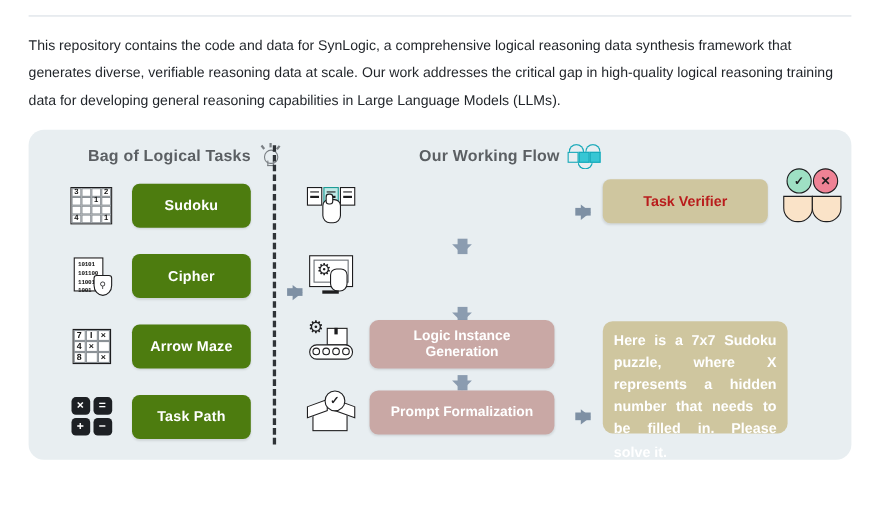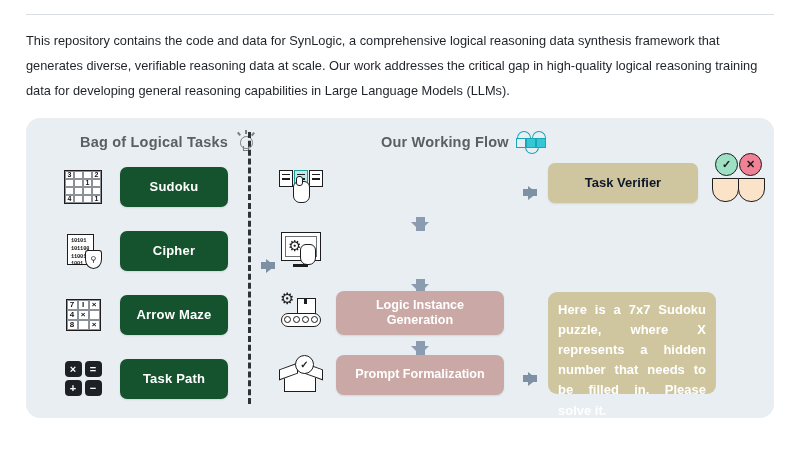--- a/index.html
+++ b/index.html
@@ -80,21 +80,21 @@
     gap: 14px;
   }
   .task-icon {
     width: 46px; height: 42px;
     display: flex; align-items: center; justify-content: center;
     flex: none;
   }
   .task-card {
     width: 108px;
     height: 40px;
-    background: #14532d;
+    background: #4d7c0f;
     border-radius: 7px;
     color: #ffffff;
     font-size: 13px;
     font-weight: 700;
     display: flex;
     align-items: center;
     justify-content: center;
     letter-spacing: .2px;
     box-shadow: 0 1px 2px rgba(0,0,0,.10);
   }
@@ -162,21 +162,21 @@
     display: flex; align-items: center; justify-content: center;
     line-height: 1.2;
     box-shadow: 0 1px 2px rgba(0,0,0,.10);
     padding: 0 6px; box-sizing: border-box;
   }
   .verifier-box {
     position: absolute;
     width: 150px; height: 40px;
     background: #cfc69f;
     border-radius: 7px;
-    color: #0f172a;
+    color: #b91c1c;
     font-size: 13px; font-weight: 700;
     display: flex; align-items: center; justify-content: center;
     box-shadow: 0 1px 2px rgba(0,0,0,.10);
   }
 
   
   .arrow-down {
     position: absolute;
     width: 0; height: 0;
     border-left: 9px solid transparent;

